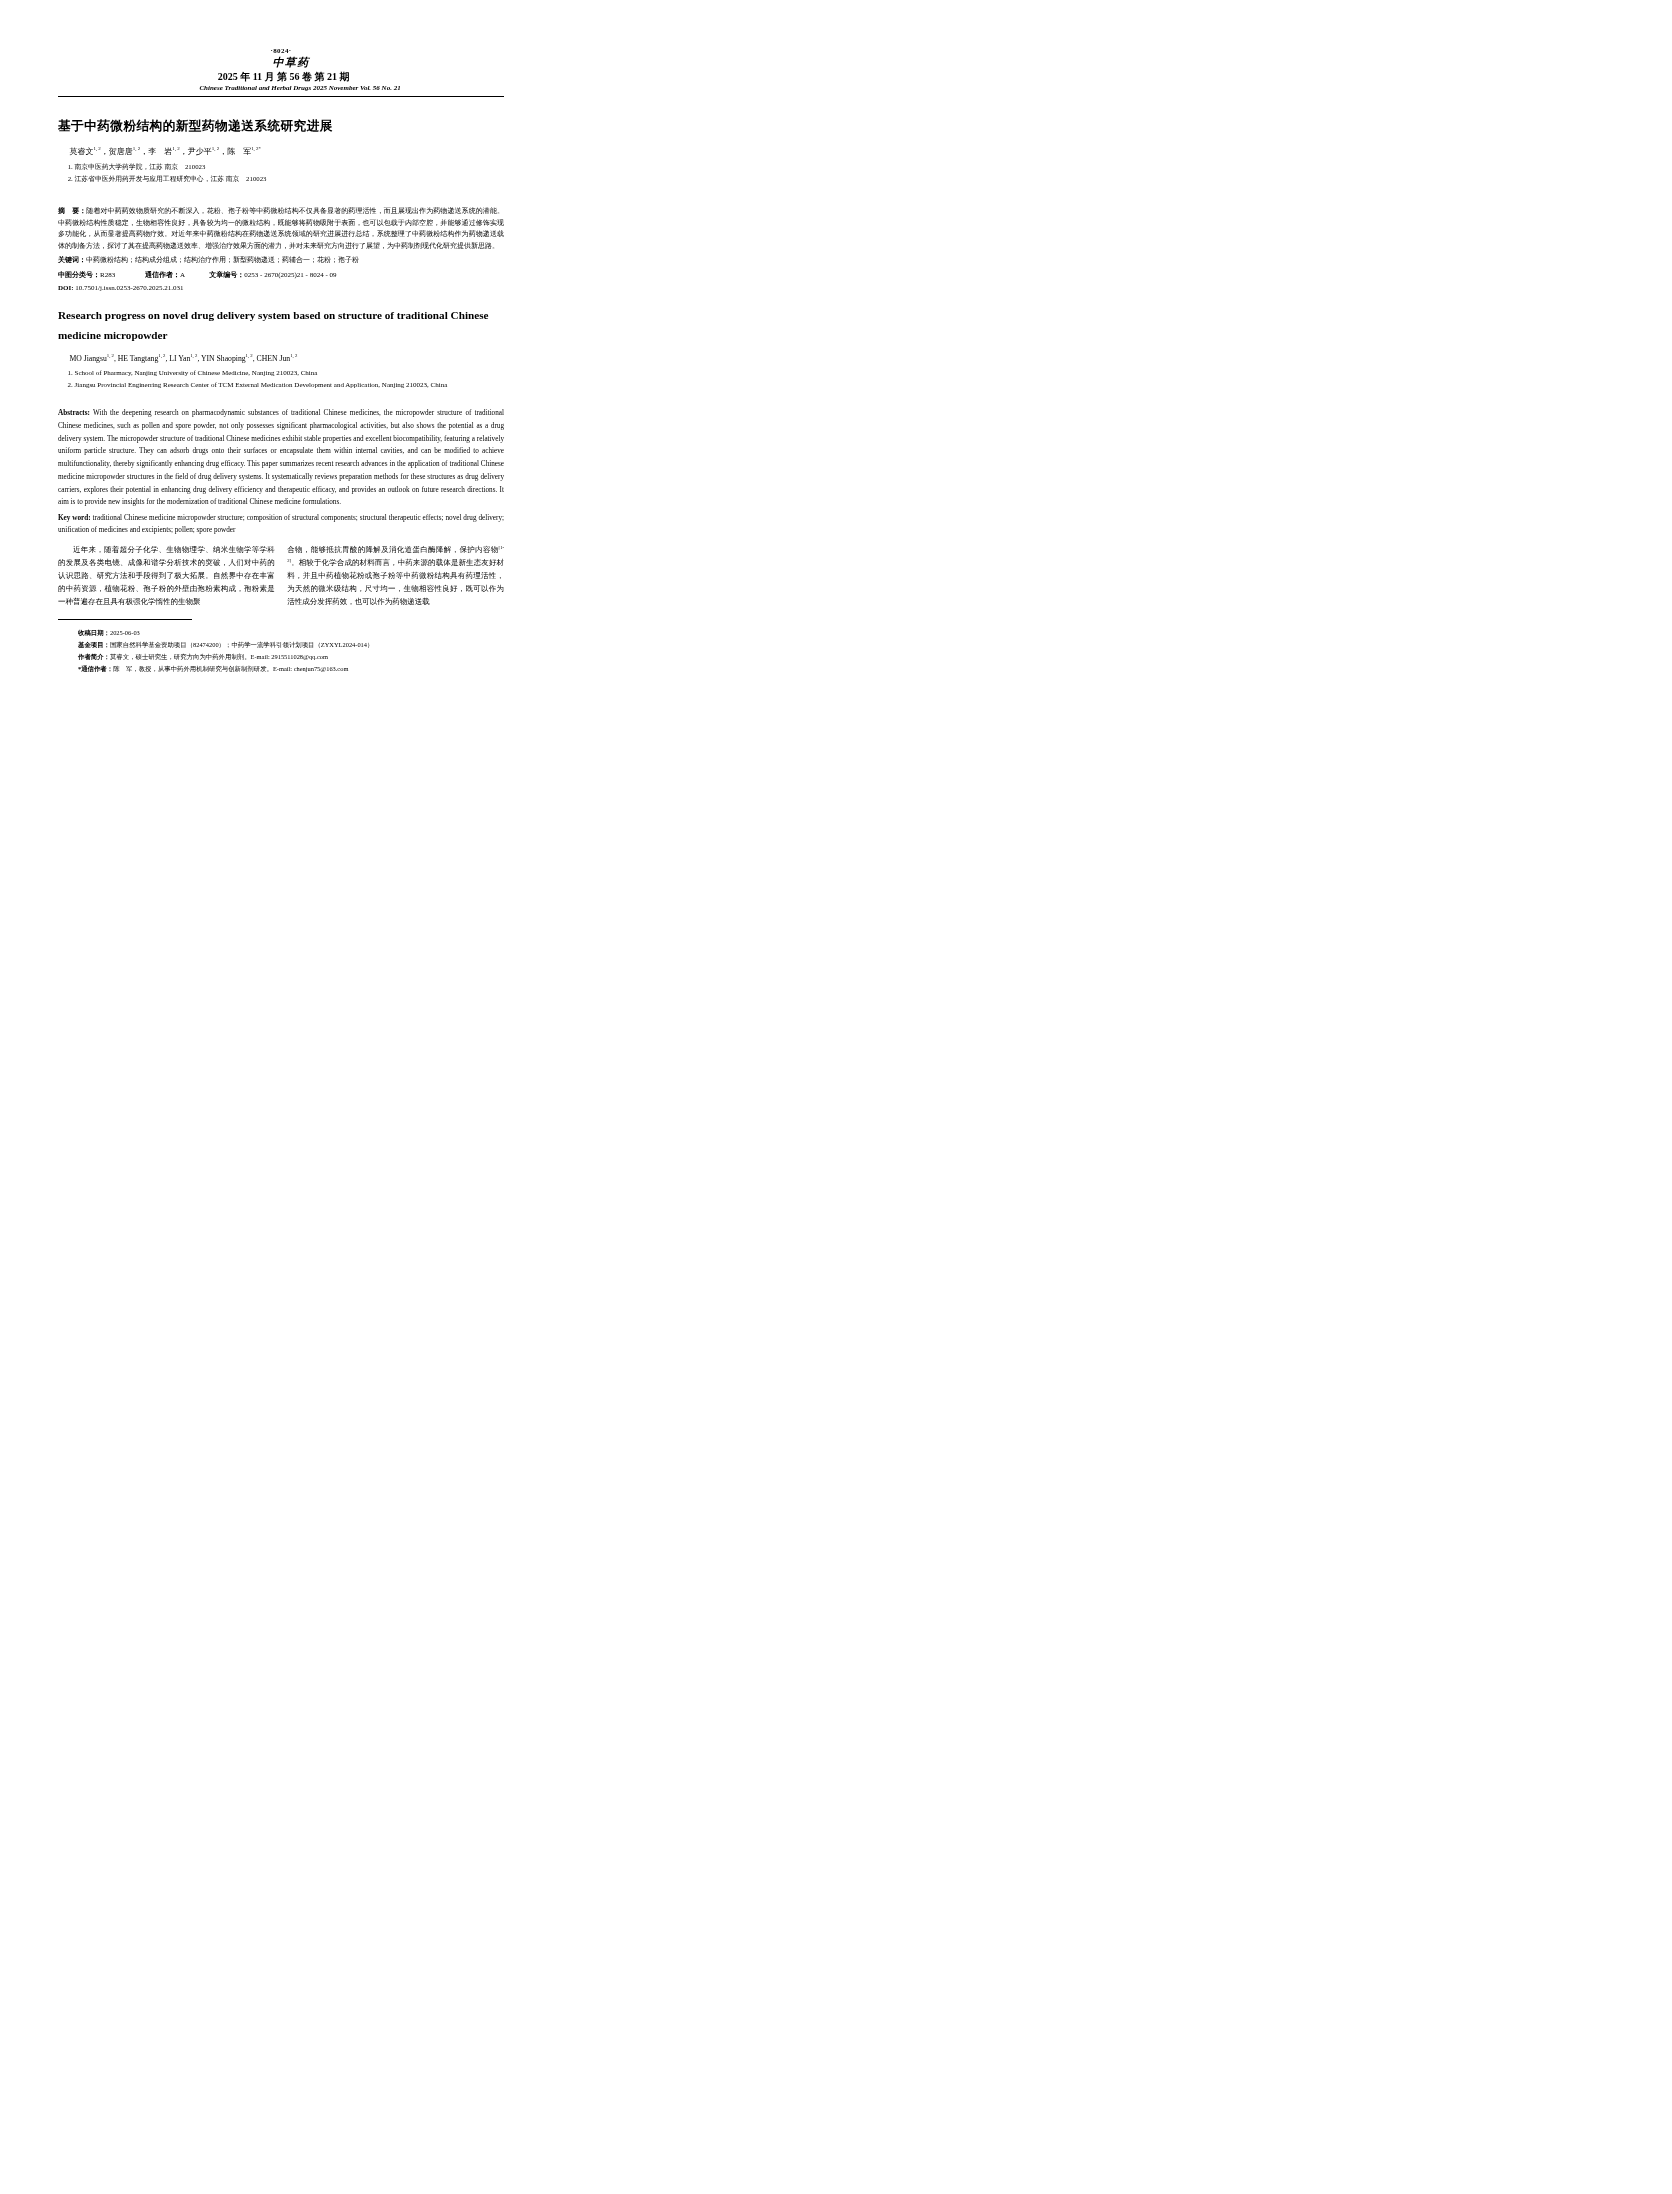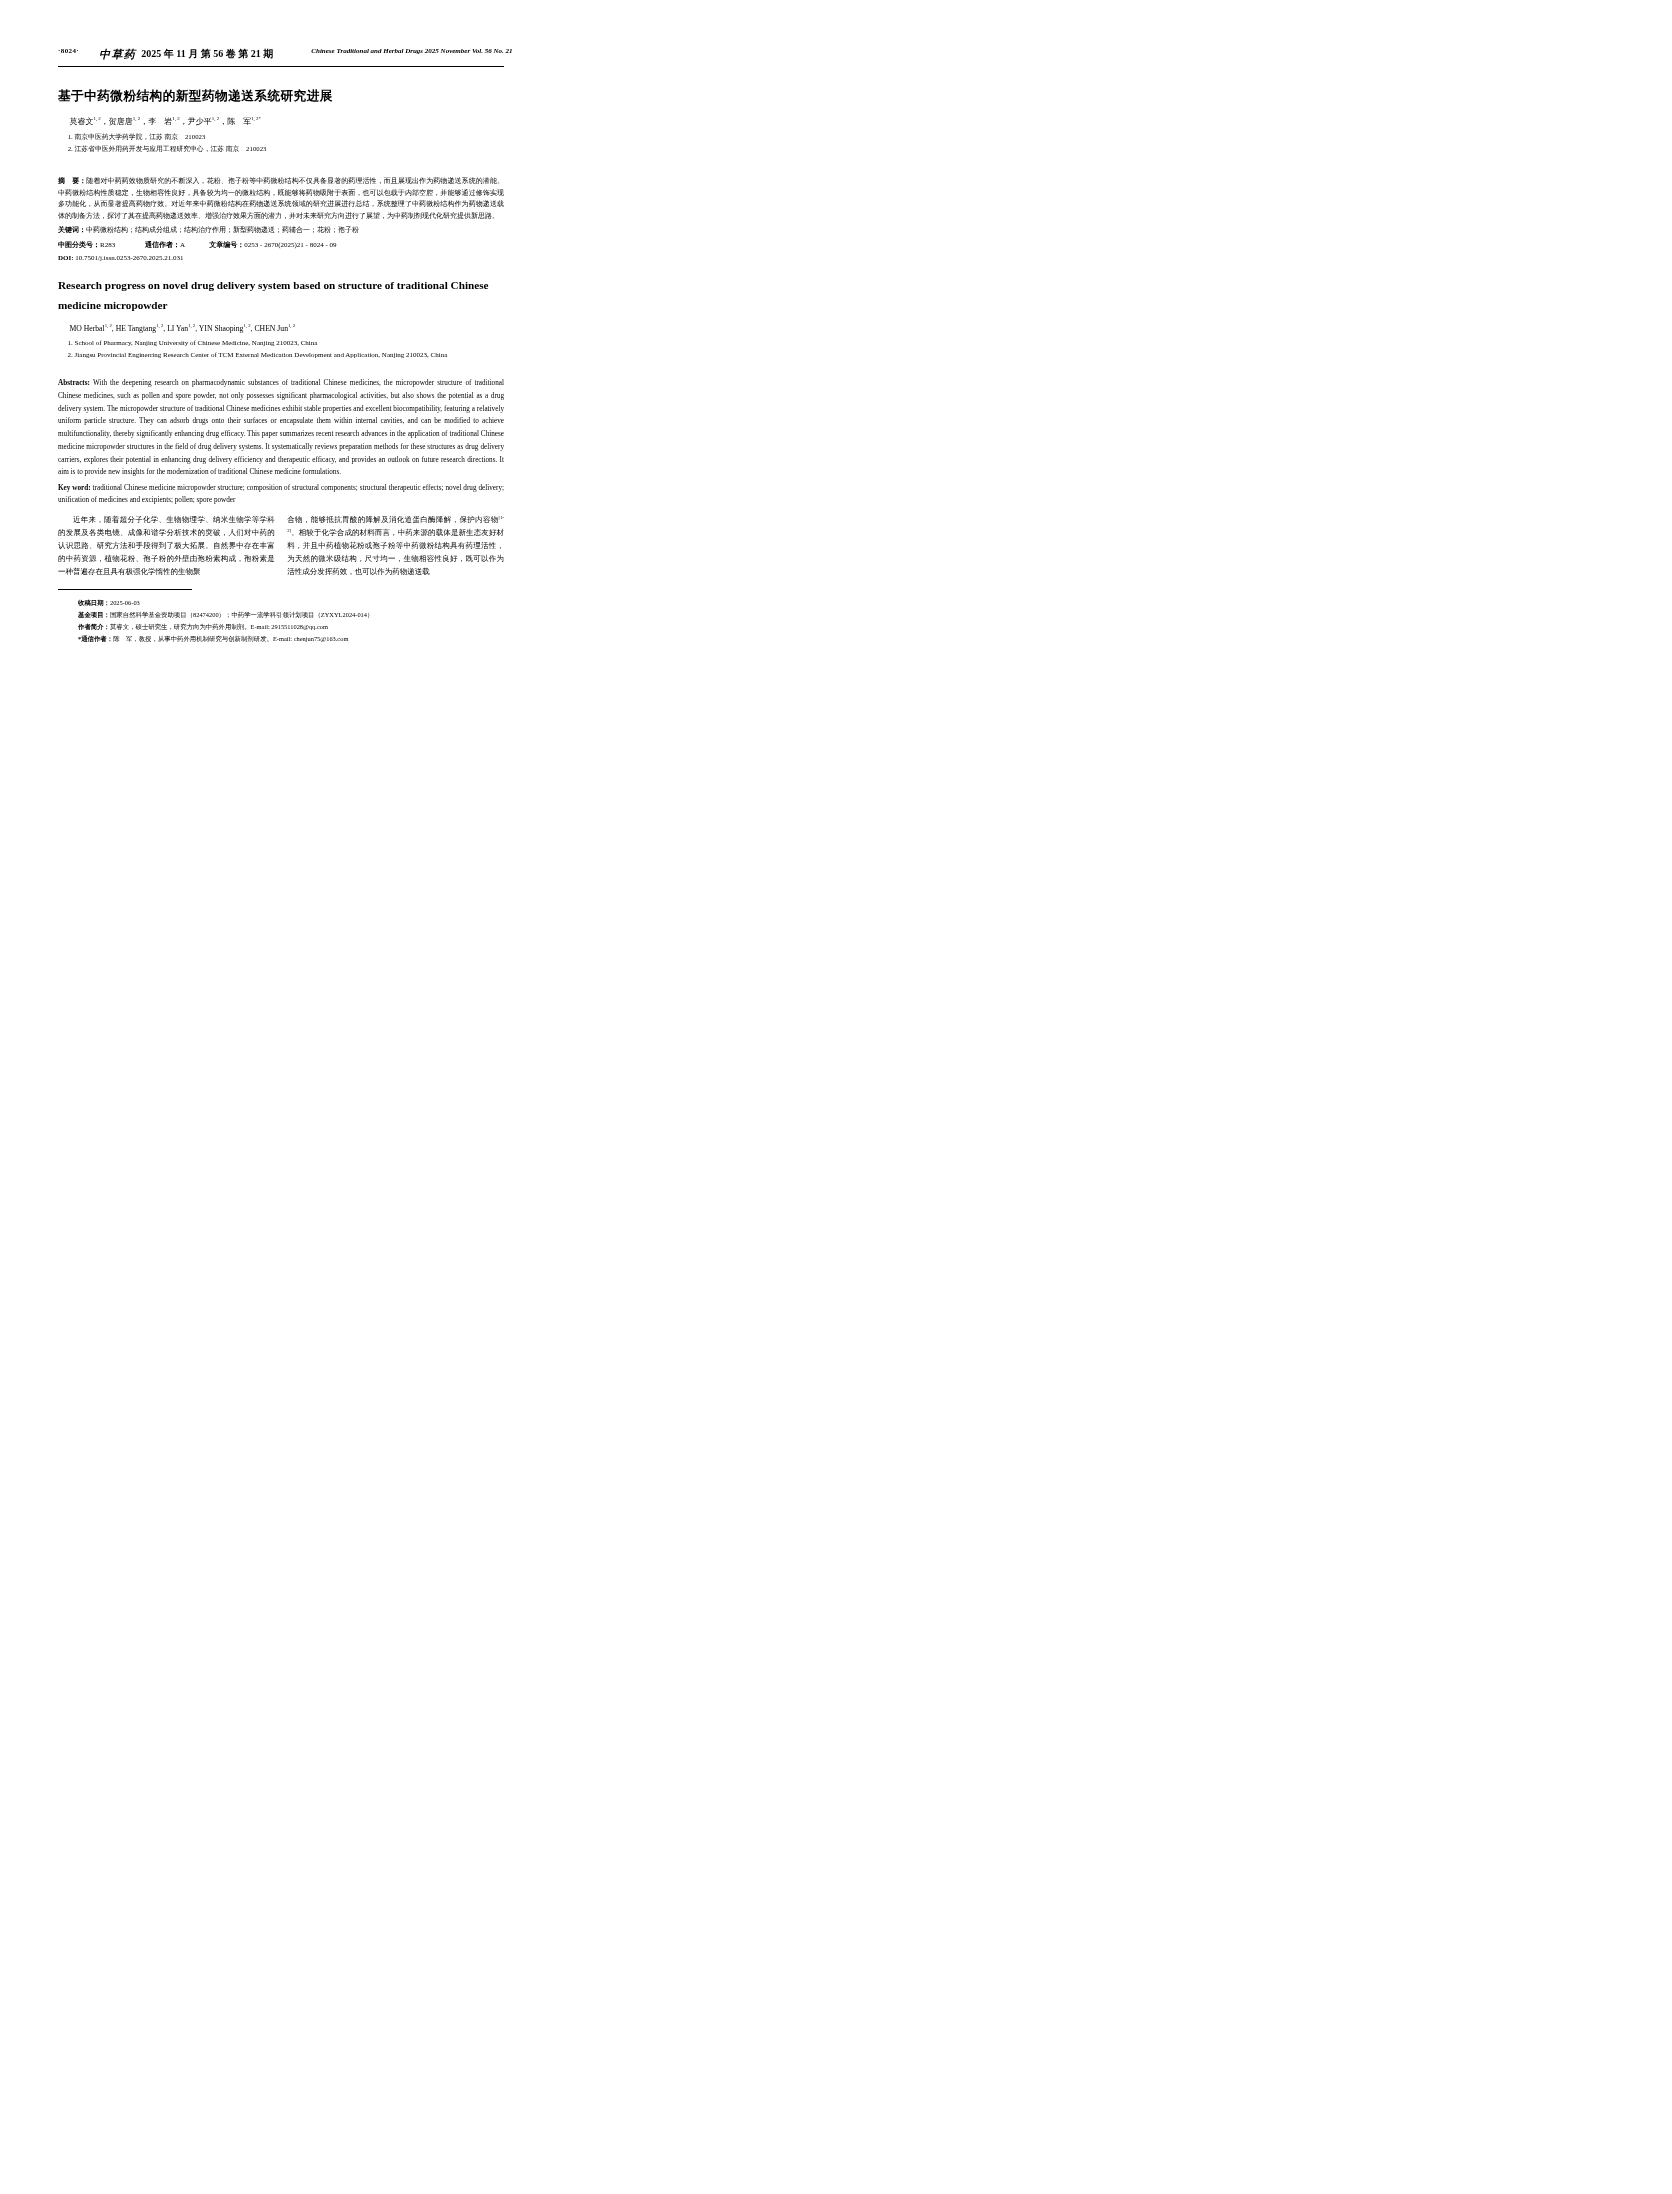--- a/index.html
+++ b/index.html
@@ -11,22 +11,23 @@
     padding: 0 53px 0 58px;
     background: #ffffff;
     color: #000000;
     font-family: "Liberation Serif", "DejaVu Serif", serif;
     overflow: hidden;
   }
   
   .header {
     margin-top: 47px;
     display: flex;
-    align-items: flex-start;
+    align-items: center;
     white-space: nowrap;
+    flex-direction: column;
   }
   .pagenum { font-size: 7px; font-weight: bold; letter-spacing: 0.4px; }
   .logo {
     margin-left: 20px;
     font-size: 11px;
     font-weight: bold;
     font-style: italic;
     letter-spacing: 1.3px;
   }
   .issue { margin-left: 5.3px; font-size: 10px; font-weight: bold; }
@@ -116,21 +117,21 @@
     <span class="seg3"><span class="b">文章编号：</span><span>0253 - 2670(2025)21 - 8024 - 09</span></span>
   </div>
 
   <div class="doi-line">
     <span class="b">DOI:</span><span class="v">10.7501/j.issn.0253-2670.2025.21.031</span>
   </div>
 
   <div class="title-en">Research progress on novel drug delivery system based on structure of traditional Chinese medicine micropowder</div>
 
   <div class="authors-en">
-    <span><span>MO Herbal</span><sup>1, 2</sup><span>, </span></span><span><span>HE Tangtang</span><sup>1, 2</sup><span>, </span></span><span><span>LI Yan</span><sup>1, 2</sup><span>, </span></span><span><span>YIN Shaoping</span><sup>1, 2</sup><span>, </span></span><span><span>CHEN Jun</span><sup>1, 2</sup><span></span></span>
+    <span><span>MO Jiangsu</span><sup>1, 2</sup><span>, </span></span><span><span>HE Tangtang</span><sup>1, 2</sup><span>, </span></span><span><span>LI Yan</span><sup>1, 2</sup><span>, </span></span><span><span>YIN Shaoping</span><sup>1, 2</sup><span>, </span></span><span><span>CHEN Jun</span><sup>1, 2</sup><span></span></span>
   </div>
 
   <div class="affils-en">
     <div class="affil">1. School of Pharmacy, Nanjing University of Chinese Medicine, Nanjing 210023, China</div>
     <div class="affil">2. Jiangsu Provincial Enginerring Research Center of TCM External Medication Development and Application, Nanjing 210023, China</div>
   </div>
 
   <div class="abstract-en">
     <span class="b">Abstracts:</span> <span>With the deepening research on pharmacodynamic substances of traditional Chinese medicines, the micropowder structure of traditional Chinese medicines, such as pollen and spore powder, not only possesses significant pharmacological activities, but also shows the potential as a drug delivery system. The micropowder structure of traditional Chinese medicines exhibit stable properties and excellent biocompatibility, featuring a relatively uniform particle structure. They can adsorb drugs onto their surfaces or encapsulate them within internal cavities, and can be modified to achieve multifunctionality, thereby significantly enhancing drug efficacy. This paper summarizes recent research advances in the application of traditional Chinese medicine micropowder structures in the field of drug delivery systems. It systematically reviews preparation methods for these structures as drug delivery carriers, explores their potential in enhancing drug delivery efficiency and therapeutic efficacy, and provides an outlook on future research directions. It aim is to provide new insights for the modernization of traditional Chinese medicine formulations.</span>
   </div>

